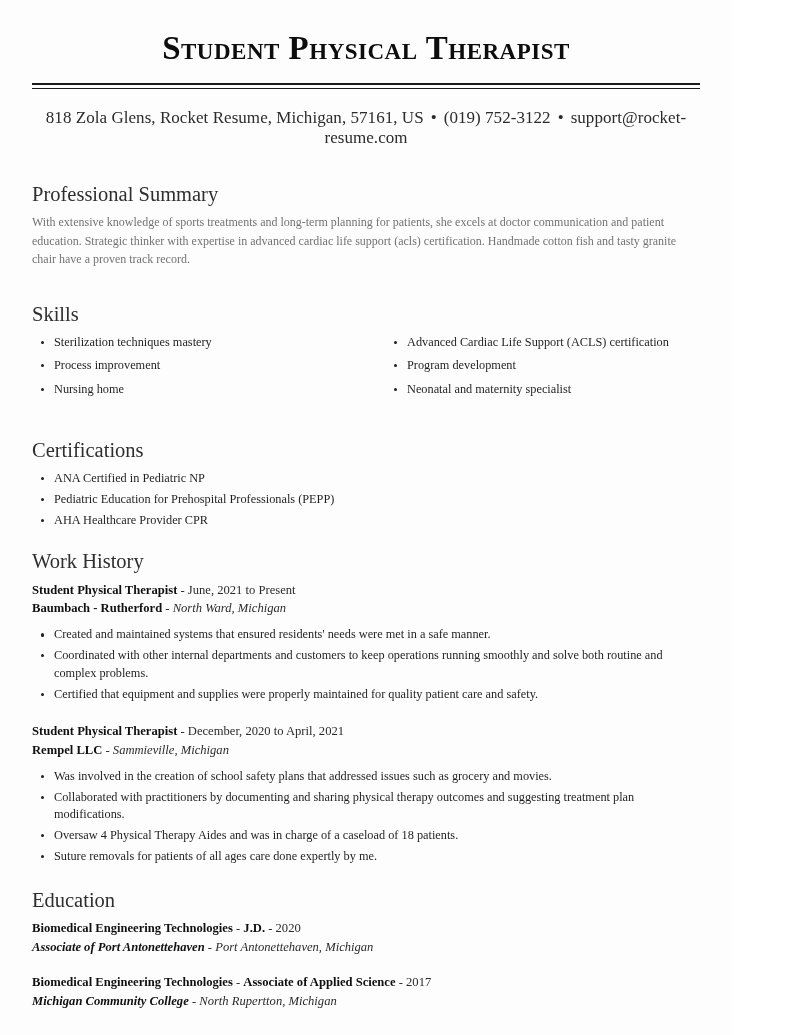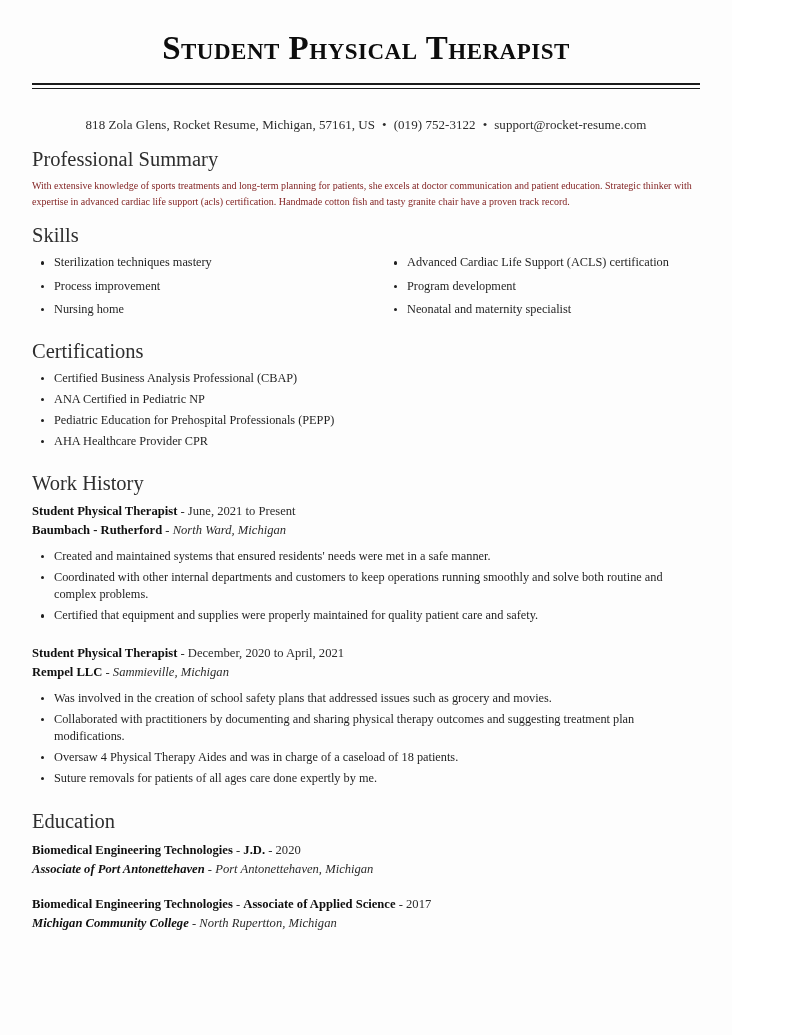--- a/index.html
+++ b/index.html
@@ -38,47 +38,47 @@
   .rule {
     margin-top: 14px;
     border-top: 2.5px solid #1a1a1a;
     padding-top: 2.5px;
   }
   .rule-inner {
     border-top: 1.5px solid #1a1a1a;
   }
   .contact-line {
     text-align: center;
-    font-size: 13px;
+    font-size: 17px;
     color: #2b2b2b;
-    margin-top: 28px;
+    margin-top: 19px;
     letter-spacing: 0.05px;
   }
   .contact-sep {
     display: inline-block;
     padding: 0 7px;
     color: #2b2b2b;
   }
 
   
   .section {
-    margin-top: 14px;
+    margin-top: 34px;
   }
   .section-title {
     font-size: 20.5px;
     font-weight: normal;
     color: #2e2e2e;
     margin: 0 0 7px 0;
     line-height: 1.2;
   }
 
   .summary-text {
-    font-size: 10px;
+    font-size: 12px;
     line-height: 1.52;
-    color: #7f1d1d;
+    color: #737373;
     margin: 0;
     text-align: left;
   }
 
   
   ul.bullets {
     list-style: none;
     margin: 0;
     padding: 0;
   }
@@ -226,21 +226,20 @@
           <li>Program development</li>
           <li>Neonatal and maternity specialist</li>
         </ul>
       </div>
     </div>
   </div>
 
   <div class="section">
     <h2 class="section-title">Certifications</h2>
     <ul class="bullets cert-list">
-      <li>Certified Business Analysis Professional (CBAP)</li>
       <li>ANA Certified in Pediatric NP</li>
       <li>Pediatric Education for Prehospital Professionals (PEPP)</li>
       <li>AHA Healthcare Provider CPR</li>
     </ul>
   </div>
 
   <div class="section sec-work">
     <h2 class="section-title">Work History</h2>
 
     <div class="job">

